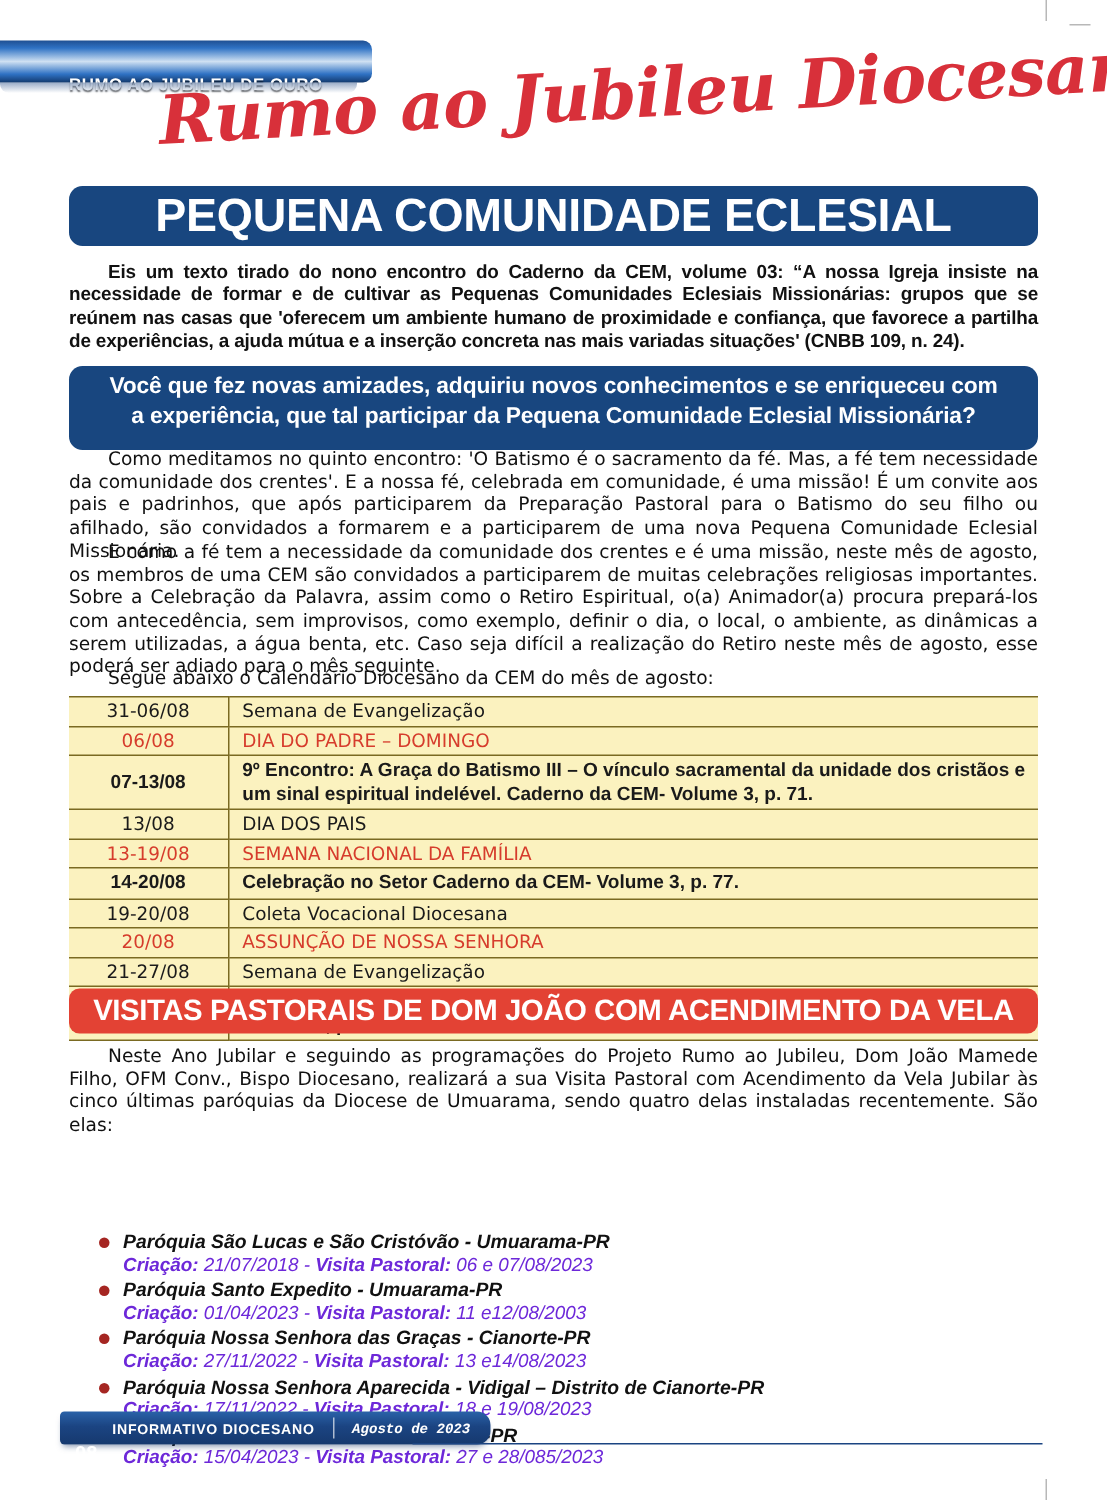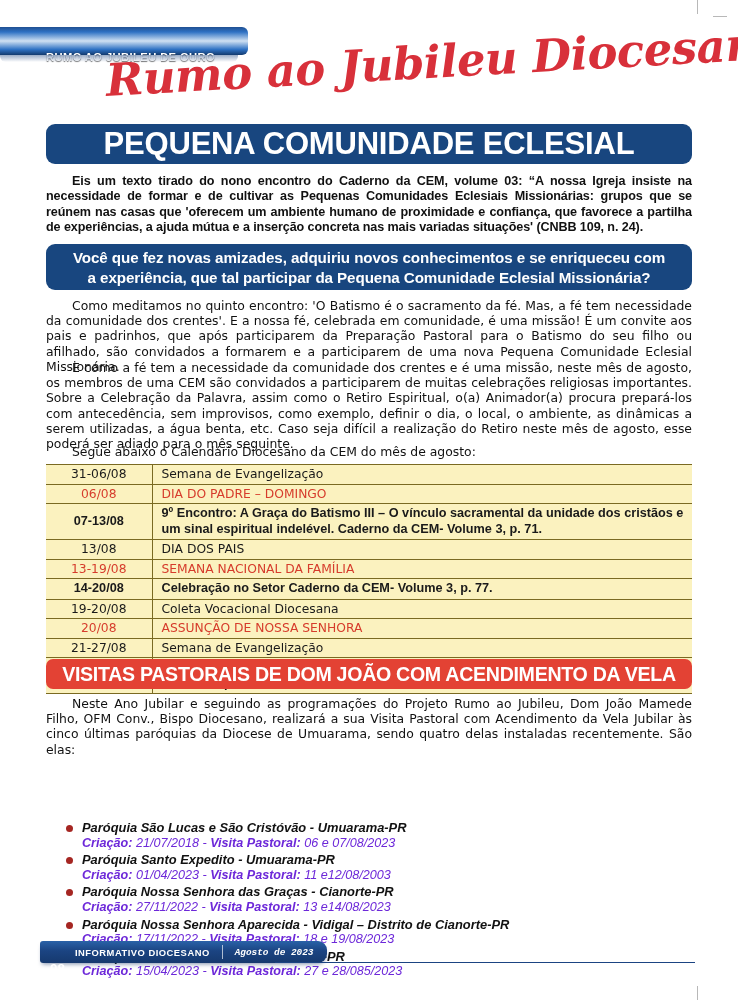--- a/index.html
+++ b/index.html
@@ -102,21 +102,21 @@
     line-height: 40px;
     font-size: 31px;
     letter-spacing: -0.2px;
   }
 
   .bar-question {
     position: absolute;
     left: 46px;
     top: 244px;
     width: 646px;
-    height: 46px;
+    height: 56px;
     padding: 4px 26px 0;
     font-size: 15.2px;
     line-height: 20px;
     letter-spacing: -0.1px;
   }
 
   
   .bar-red {
     position: absolute;
     left: 46px;

